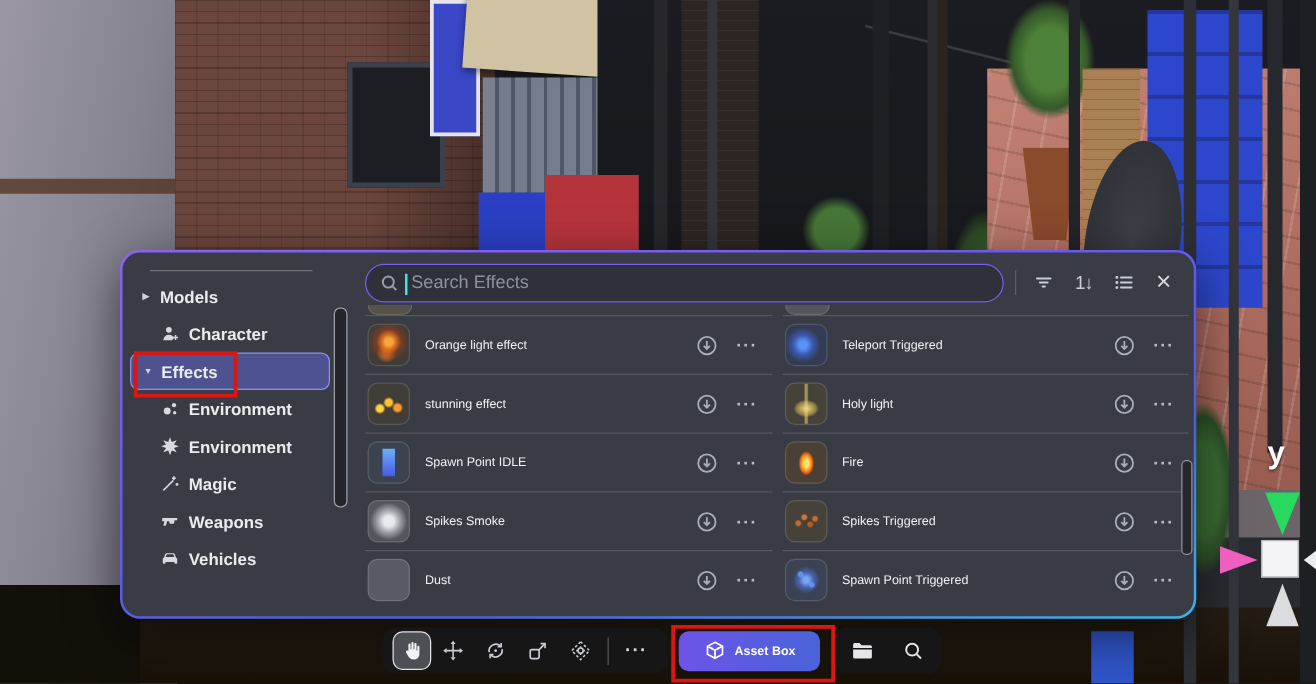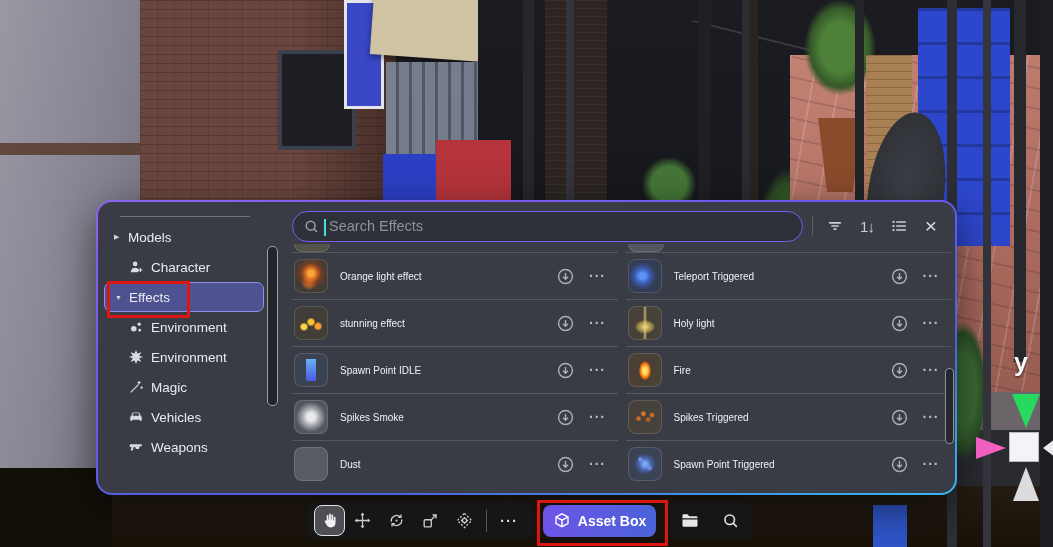--- a/index.html
+++ b/index.html
@@ -64,21 +64,21 @@
   
   .panel{left:96px;top:200px;width:857px;height:291px;border-radius:16px;padding:2px;
          background:linear-gradient(165deg,#8a63f2 0%,#6e58ee 35%,#4b5fe0 70%,#35b9f0 100%);
          box-shadow:0 12px 40px rgba(0,0,0,.55);}
   .panel-body{position:relative;display:flex;width:100%;height:100%;border-radius:14px;
               background:#393c45;overflow:hidden;}
 
   
   .sidebar{position:relative;width:192px;flex:none;}
   .sb-divider{position:absolute;top:14px;left:22px;width:130px;height:1px;background:rgba(255,255,255,.28);}
-  .sb-list{position:absolute;top:20px;left:0;right:0;}
+  .sb-list{position:absolute;top:20px;left:0;right:0;font-weight:bold;}
   .sb-item{display:flex;align-items:center;height:30px;padding-left:16px;font-size:13.5px;color:#e9ebee;cursor:default;}
   .sb-item .chev{width:14px;font-size:7px;color:#cfd3da;flex:none;}
   .sb-item.selected{background:rgba(100,103,222,.5);border:1px solid #8d90e8;border-radius:7px;
                     width:160px;box-sizing:border-box;height:30px;margin-left:6px;padding-left:10px;}
   .sb-sub{padding-left:30px;}
   .sb-ico{width:16px;height:16px;margin-right:7px;flex:none;display:flex;align-items:center;justify-content:center;}
   .sb-scroll{position:absolute;left:169px;top:44px;width:9px;height:158px;border-radius:5px;
              background:#23252b;border:1px solid #9aa0a8;}
 
   
@@ -155,21 +155,21 @@
   .tb-group{top:502px;height:37px;border-radius:11px;background:rgba(23,23,25,.92);
             display:flex;align-items:center;z-index:40;}
   .tb-left{left:306px;width:228px;padding:0 8px;box-sizing:border-box;}
   .tb-right{left:667px;width:86px;justify-content:space-evenly;}
   .tbtn{width:34px;height:30px;display:flex;align-items:center;justify-content:center;flex:none;}
   .tbtn.selected{width:31px;height:31px;background:#4e4f55;border:1.5px solid #e3e3e6;border-radius:8px;box-sizing:border-box;}
   .tb-sep{width:1px;height:22px;background:#55565c;margin:0 5px;flex:none;}
   .tb-dots{color:#d6d8dc;font-size:15px;font-weight:bold;letter-spacing:1px;}
   .assetbox-btn{left:543px;top:505px;width:113px;height:32px;border-radius:8px;z-index:41;
                 background:linear-gradient(90deg,#6d54e8,#4a63d8);display:flex;align-items:center;
-                justify-content:center;gap:7px;color:#fff;font-size:14px;font-weight:bold;}
+                justify-content:center;gap:7px;color:#fff;font-size:10px;font-weight:bold;}
 
   
   .giz-label{left:1014px;top:348px;font-size:25px;font-weight:bold;color:#fafafa;
              text-shadow:0 1px 3px rgba(0,0,0,.8);z-index:30;}
   .giz{width:0;height:0;z-index:30;}
   .giz-green{left:1012px;top:394px;border-left:14px solid transparent;border-right:14px solid transparent;border-top:34px solid #27d95e;}
   .giz-pink{left:976px;top:437px;border-top:11px solid transparent;border-bottom:11px solid transparent;border-left:30px solid #ef5fc0;}
   .giz-cube{left:1009px;top:432px;width:30px;height:30px;background:#f4f4f6;border:1px solid #b9b9bd;box-sizing:border-box;z-index:31;}
   .giz-white{left:1013px;top:467px;border-left:13px solid transparent;border-right:13px solid transparent;border-bottom:34px solid #dcdcde;}
   .giz-right{left:1043px;top:439px;border-top:9px solid transparent;border-bottom:9px solid transparent;border-right:12px solid #ececee;}
@@ -275,32 +275,32 @@
               <svg width="16" height="16" viewBox="0 0 18 18" stroke="#d6d9de" stroke-width="1.4" fill="none">
                   <path d="M3 15L12 6"></path>
                   <path d="M12.5 2.3v3.4M10.8 4h3.4M15.3 8.3v2.6M14 9.6h2.6"></path>
                 </svg>
             </span>
             <span>Magic</span>
           </div>
           <div class="sb-item sb-sub">
             <span class="sb-ico">
               <svg width="16" height="16" viewBox="0 0 18 18" fill="#d6d9de">
-                  <path d="M3.5 8l1.2-3c.2-.6.8-1 1.4-1h5.8c.6 0 1.2.4 1.4 1l1.2 3c.6.2 1 .8 1 1.4v3.1a.9.9 0 0 1-.9.9h-.7a.9.9 0 0 1-.9-.9v-.5H5v.5a.9.9 0 0 1-.9.9h-.7a.9.9 0 0 1-.9-.9V9.4c0-.6.4-1.2 1-1.4zm1.6-.5h7.8l-.9-2.3a.5.5 0 0 0-.5-.3H6.5a.5.5 0 0 0-.5.3z"></path>
+                  <path d="M2 6h13.5v2.2h-2.3l-.5 2.3c-.1.5-.5.8-1 .8H9.6c-.5 0-.9-.3-1-.8l-.4-1.6H6.4l-.8 3.3c-.1.5-.5.8-1 .8H3l1-4.1H2z"></path>
                 </svg>
             </span>
-            <span>Vehicles</span>
+            <span>Weapons</span>
           </div>
           <div class="sb-item sb-sub">
             <span class="sb-ico">
               <svg width="16" height="16" viewBox="0 0 18 18" fill="#d6d9de">
-                  <path d="M2 6h13.5v2.2h-2.3l-.5 2.3c-.1.5-.5.8-1 .8H9.6c-.5 0-.9-.3-1-.8l-.4-1.6H6.4l-.8 3.3c-.1.5-.5.8-1 .8H3l1-4.1H2z"></path>
+                  <path d="M3.5 8l1.2-3c.2-.6.8-1 1.4-1h5.8c.6 0 1.2.4 1.4 1l1.2 3c.6.2 1 .8 1 1.4v3.1a.9.9 0 0 1-.9.9h-.7a.9.9 0 0 1-.9-.9v-.5H5v.5a.9.9 0 0 1-.9.9h-.7a.9.9 0 0 1-.9-.9V9.4c0-.6.4-1.2 1-1.4zm1.6-.5h7.8l-.9-2.3a.5.5 0 0 0-.5-.3H6.5a.5.5 0 0 0-.5.3z"></path>
                 </svg>
             </span>
-            <span>Weapons</span>
+            <span>Vehicles</span>
           </div>
         </div>
         <div class="sb-scroll"></div>
       </div>
 
       <div class="main">
         <div class="hdr">
           <div class="search">
             <svg width="17" height="17" viewBox="0 0 20 20" fill="none" stroke="#9aa0aa" stroke-width="1.8">
                 <circle cx="9" cy="9" r="5.2"></circle>

